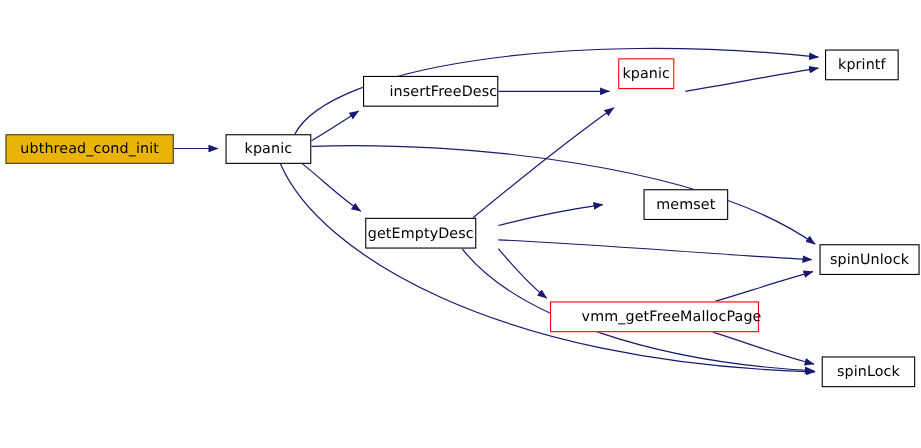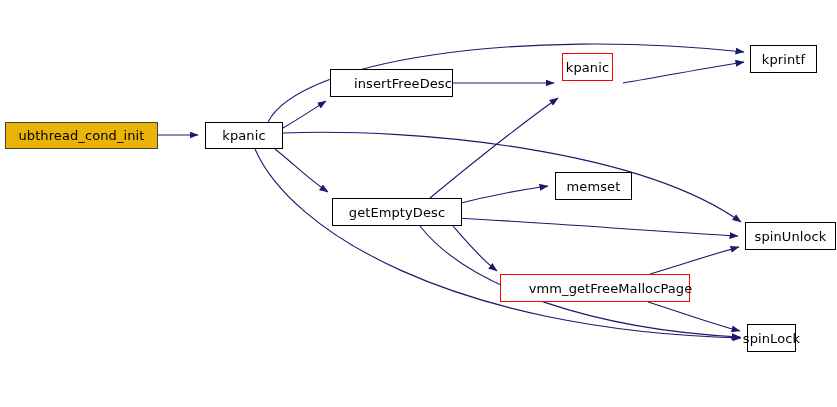--- a/index.html
+++ b/index.html
@@ -87,29 +87,29 @@
       </div>
       <div class="gnode" style="left: 330px; top: 69px; width: 123px; height: 28px; justify-content: flex-end;">
         <span class="gnode-label">insertFreeDesc</span>
       </div>
       <div class="gnode alert" style="left: 562px; top: 53px; width: 51px; height: 28px;">
         <span class="gnode-label">kpanic</span>
       </div>
       <div class="gnode" style="left: 750px; top: 45px; width: 67px; height: 28px;">
         <span class="gnode-label">kprintf</span>
       </div>
-      <div class="gnode" style="left: 555px; top: 172px; width: 77px; height: 28px;">
+      <div class="gnode" style="left: 585px; top: 172px; width: 77px; height: 28px;">
         <span class="gnode-label">memset</span>
       </div>
-      <div class="gnode" style="left: 332px; top: 198px; width: 130px; height: 28px;">
+      <div class="gnode" style="left: 332px; top: 198px; width: 101px; height: 28px;">
         <span class="gnode-label">getEmptyDesc</span>
       </div>
       <div class="gnode" style="left: 745px; top: 222px; width: 91px; height: 28px; text-align: right;">
         <span class="gnode-label">spinUnlock</span>
       </div>
       <div class="gnode alert" style="left: 500px; top: 274px; width: 190px; height: 28px; padding-left: 31px;">
         <span class="gnode-label">vmm_getFreeMallocPage</span>
       </div>
-      <div class="gnode" style="left: 747px; top: 324px; width: 49px; height: 28px;">
+      <div class="gnode" style="left: 747px; top: 324px; width: 85px; height: 28px;">
         <span class="gnode-label">spinLock</span>
       </div>
     </div>
 </div>
 
 </body></html>

